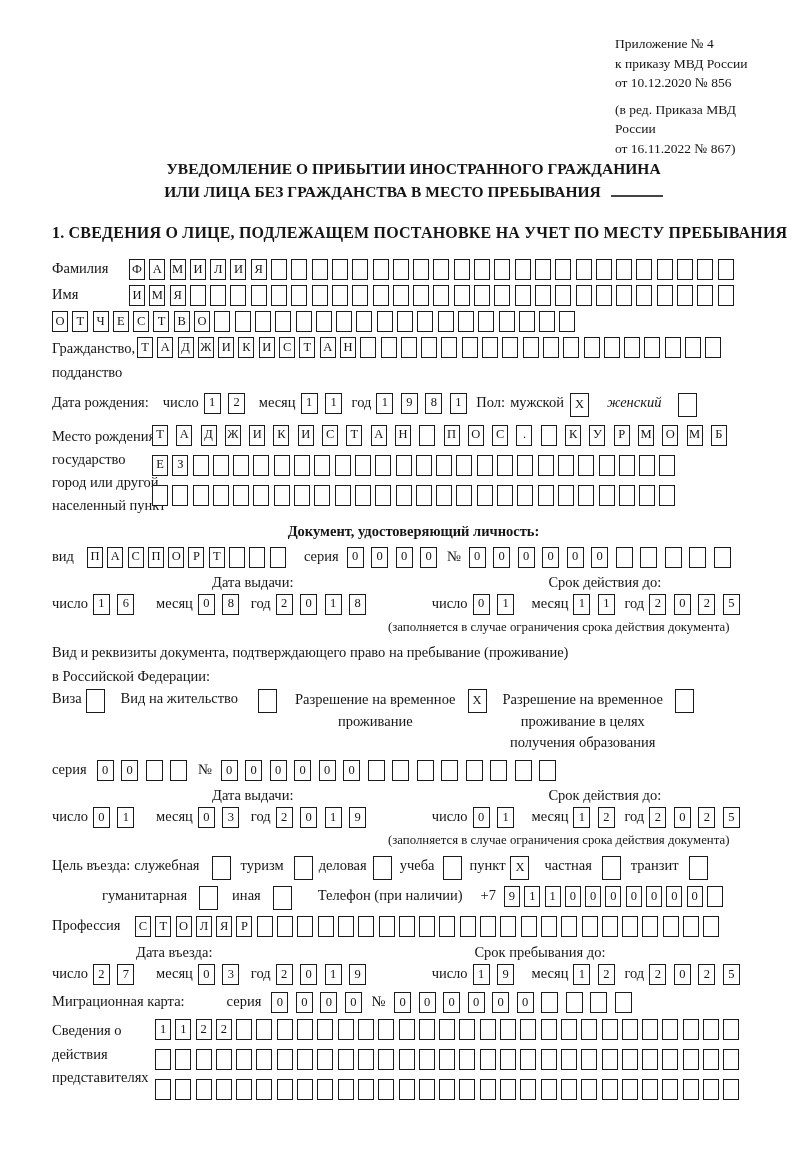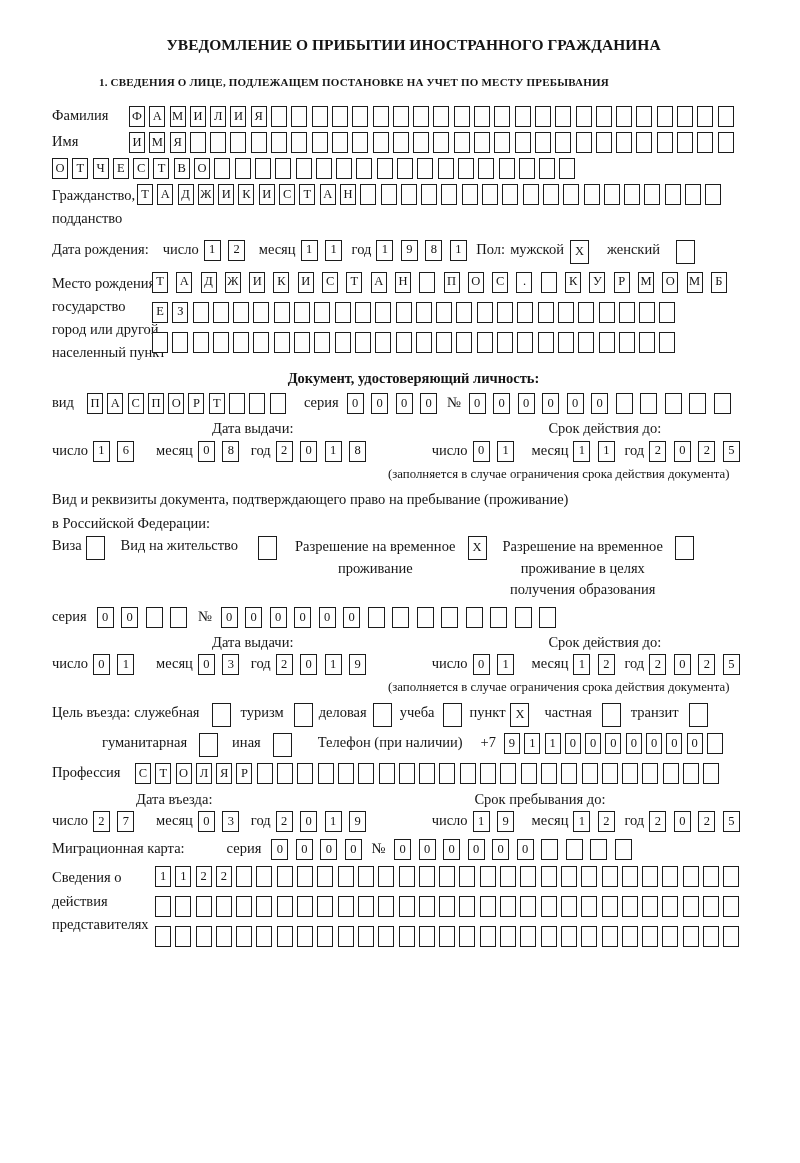--- a/index.html
+++ b/index.html
@@ -4,21 +4,21 @@
 <style>
   html,body{margin:0;padding:0;background:#fff;}
   .page{width:800px;height:1163px;box-sizing:border-box;background:#fff;color:#151515;
         font-family:"Liberation Serif",serif;font-size:14.5px;line-height:1.25;
         padding:34px 25px 0 52px;overflow:hidden;position:relative;}
   .hdr{margin-left:563px;font-size:13.5px;line-height:1.45;}
   .hdr .gap{margin-top:7px;}
   .forma{text-align:right;font-weight:bold;font-size:15px;margin:16px 12px 14px 0;letter-spacing:.5px;}
   .title{text-align:center;font-weight:bold;font-size:15.5px;line-height:1.45;margin-bottom:20px;}
   .uline{display:inline-block;width:52px;border-bottom:2px solid #444;margin-left:10px;vertical-align:baseline;}
-  .sechead{font-weight:bold;font-size:11px;margin-bottom:16px;letter-spacing:.2px;white-space:nowrap;margin-left:47px;}
+  .sechead{font-weight:bold;font-size:16px;margin-bottom:16px;letter-spacing:.2px;white-space:nowrap;}
   .row{display:flex;align-items:flex-start;margin-bottom:5px;white-space:nowrap;}
   .lbl{flex:none;}
   .w77{width:77px;} .w85{width:85px;} .w154{width:154px;} .w98{width:98px;} .w35{width:35px;} .w83{width:83px;}
   .cells{display:inline-flex;flex:none;align-items:flex-start;}
   .cell{flex:none;width:14px;height:19px;border:1.7px solid #1c1c1c;margin-right:4.3px;
         display:inline-flex;align-items:center;justify-content:center;
         font-size:12.5px;background:#fff;}
   .cells.num .cell{width:15px;margin-right:7.5px;}
   .cells.wide .cell{margin-right:8.3px;}
   .cells.cb .cell{width:17px;height:22px;margin-right:0;}
@@ -30,24 +30,32 @@
   .heads{display:flex;margin-bottom:3px;}
   .note{font-size:12.8px;}
   .cbl{text-align:center;line-height:1.5;}
   .cbrow{display:flex;align-items:flex-start;margin-bottom:6px;}
 </style>
 </head>
 <body>
 
 <div class="page">
 
+  <div class="hdr">
+    <div>Приложение № 4</div>
+    <div>к приказу МВД России</div>
+    <div>от 10.12.2020 № 856</div>
+    <div class="gap">(в ред. Приказа МВД России</div>
+    <div>от 16.11.2022 № 867)</div>
+  </div>
 
 
   <div class="title">
     <div>УВЕДОМЛЕНИЕ О ПРИБЫТИИ ИНОСТРАННОГО ГРАЖДАНИНА</div>
+    <div><span>ИЛИ ЛИЦА БЕЗ ГРАЖДАНСТВА В МЕСТО ПРЕБЫВАНИЯ</span><span class="uline"></span></div>
   </div>
 
   <div class="sechead">1. СВЕДЕНИЯ О ЛИЦЕ, ПОДЛЕЖАЩЕМ ПОСТАНОВКЕ НА УЧЕТ ПО МЕСТУ ПРЕБЫВАНИЯ</div>
 
   <div class="row">
     <span class="lbl w77">Фамилия</span>
     <span class="cells">
         <span class="cell">Ф</span>
         <span class="cell">А</span>
         <span class="cell">М</span>
@@ -209,21 +217,21 @@
           <span class="cell">9</span>
           <span class="cell">8</span>
           <span class="cell">1</span>
         </span>
       </span>
     <span style="margin-left:2px;margin-right:5px;">Пол:</span>
     <span style="margin-right:6px;">мужской</span>
     <span class="cells cb">
         <span class="cell">X</span>
       </span>
-    <span style="margin-left:18px;margin-right:16px;">женский</span>
+    <span style="margin-left:18px;margin-right:16px;font-style:italic;">женский</span>
     <span class="cells cb">
         <span class="cell"></span>
       </span>
   </div>
 
   <div class="row">
     <span class="lbl w98 mlines">
       <div style="white-space:nowrap;">Место рождения:</div>
       <div>государство</div>
       <div style="white-space:nowrap;">город или другой</div>

